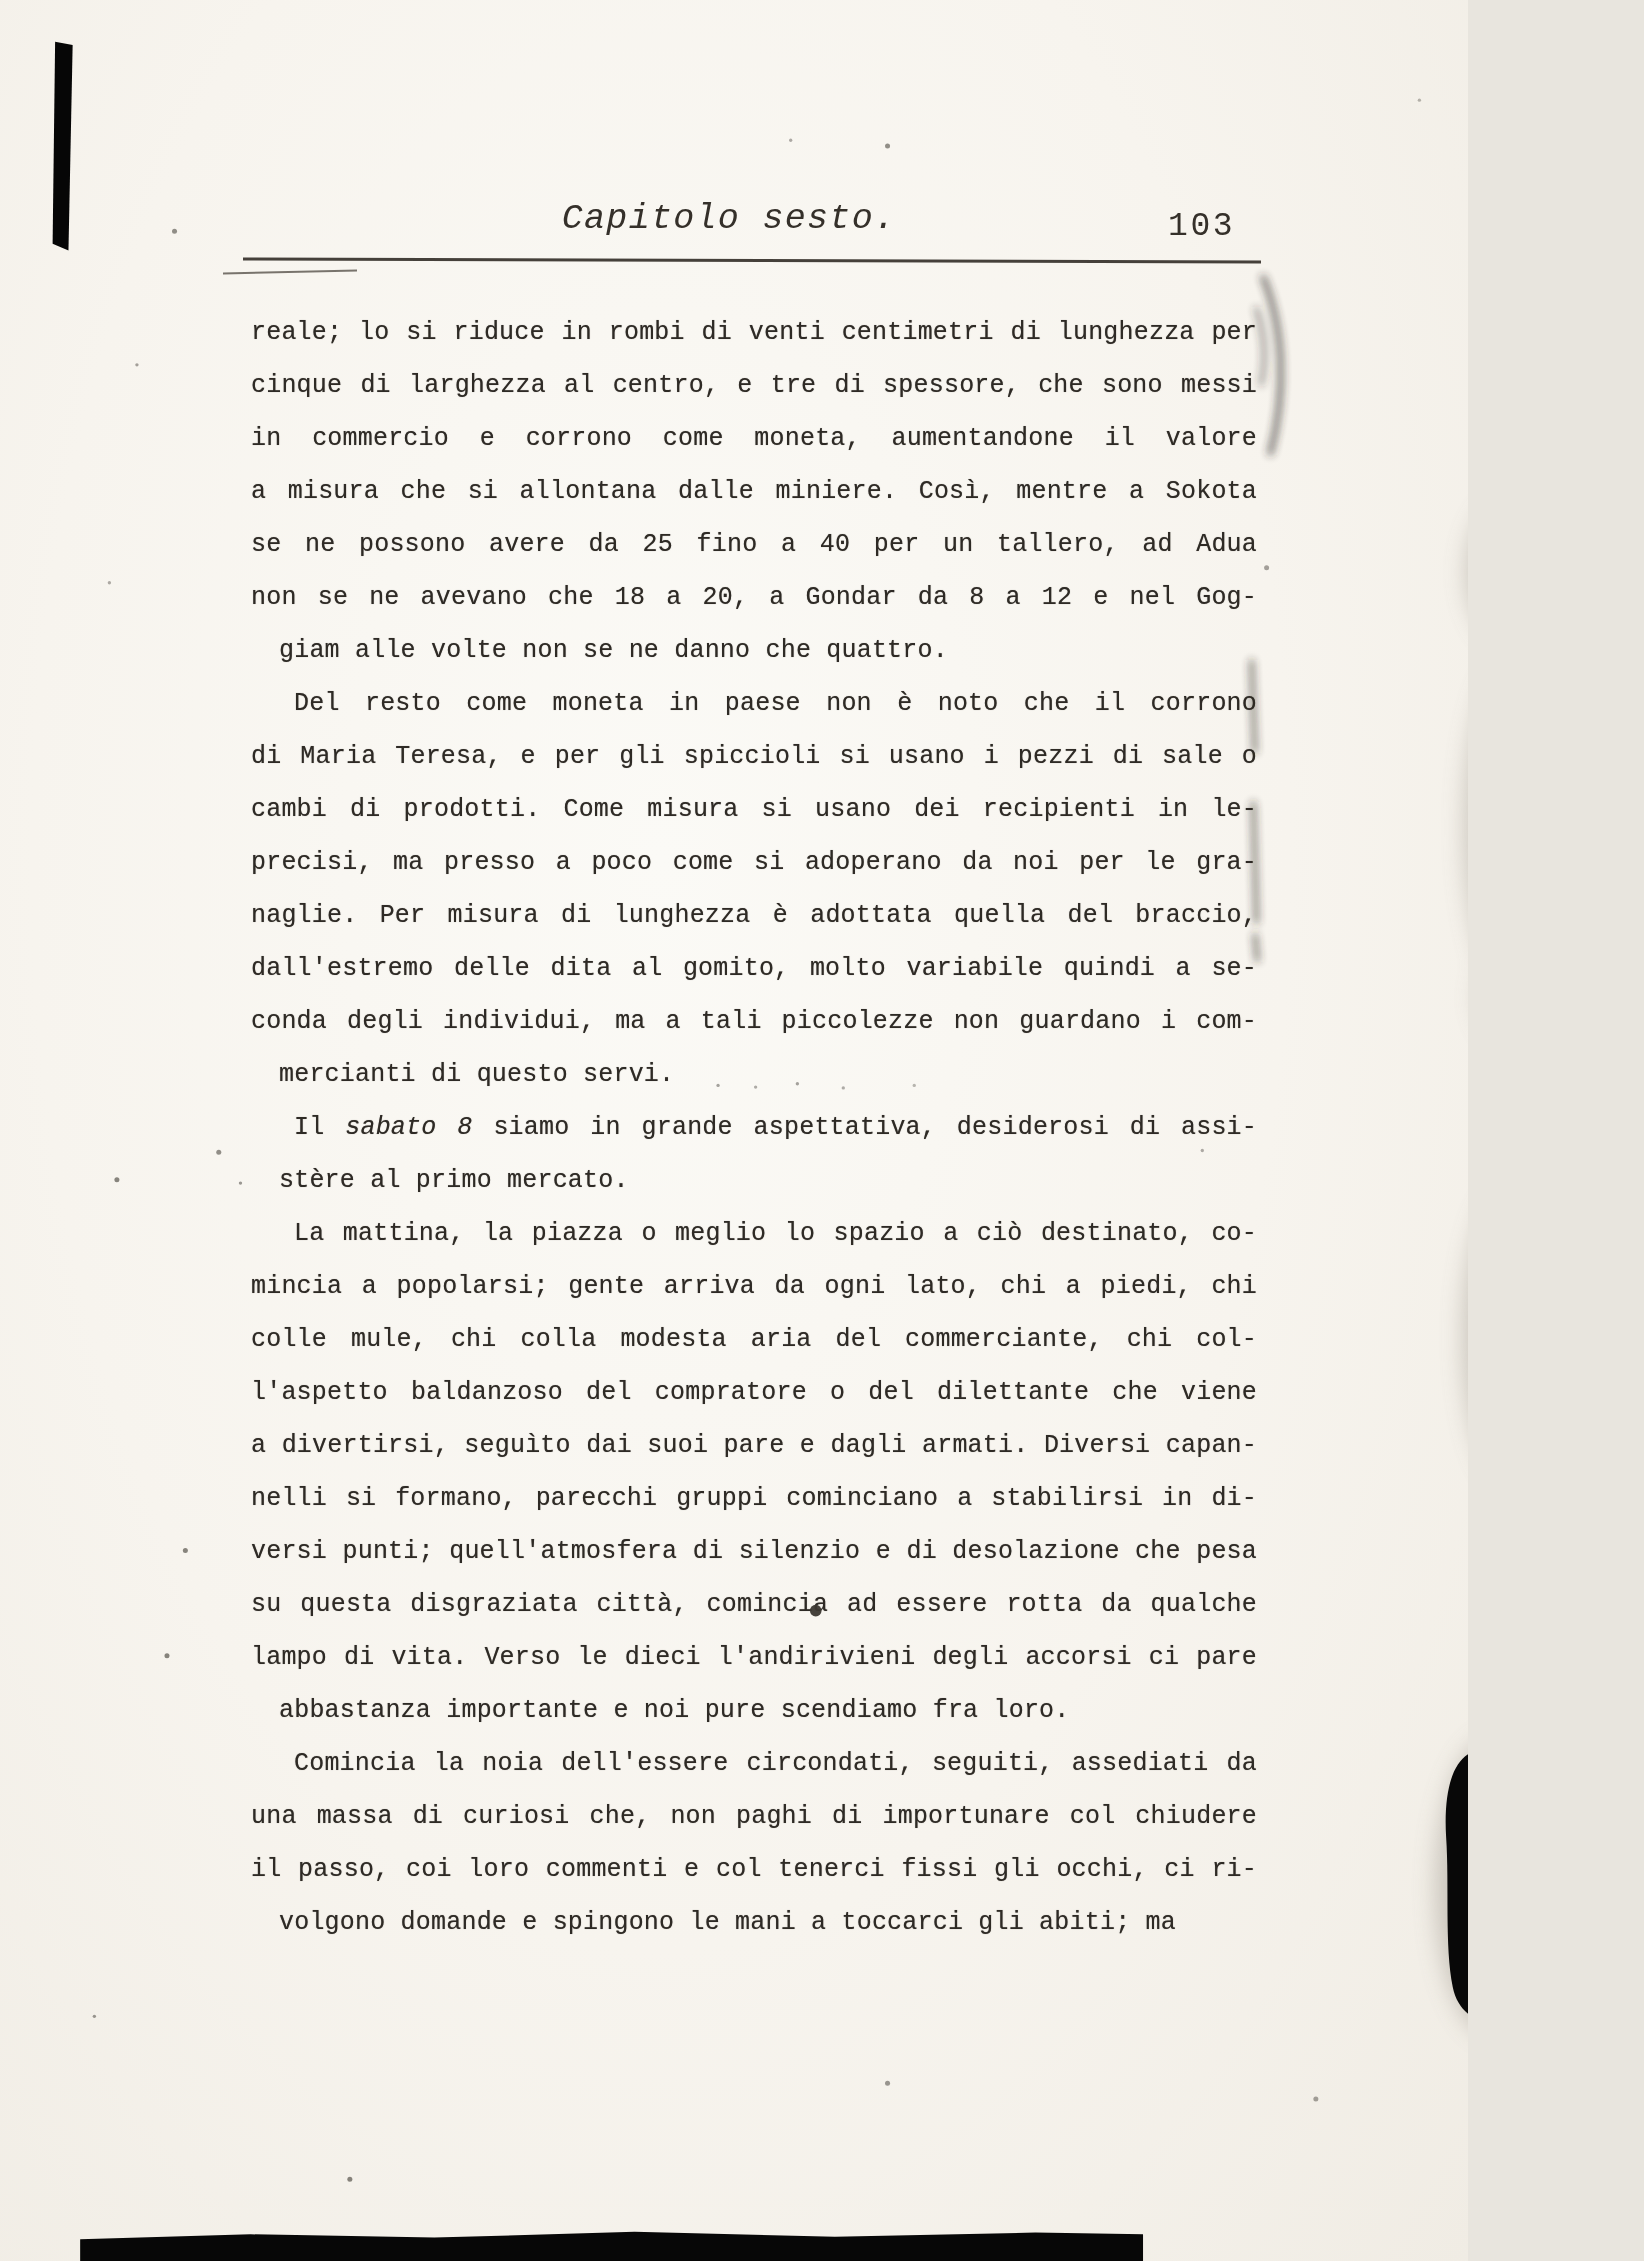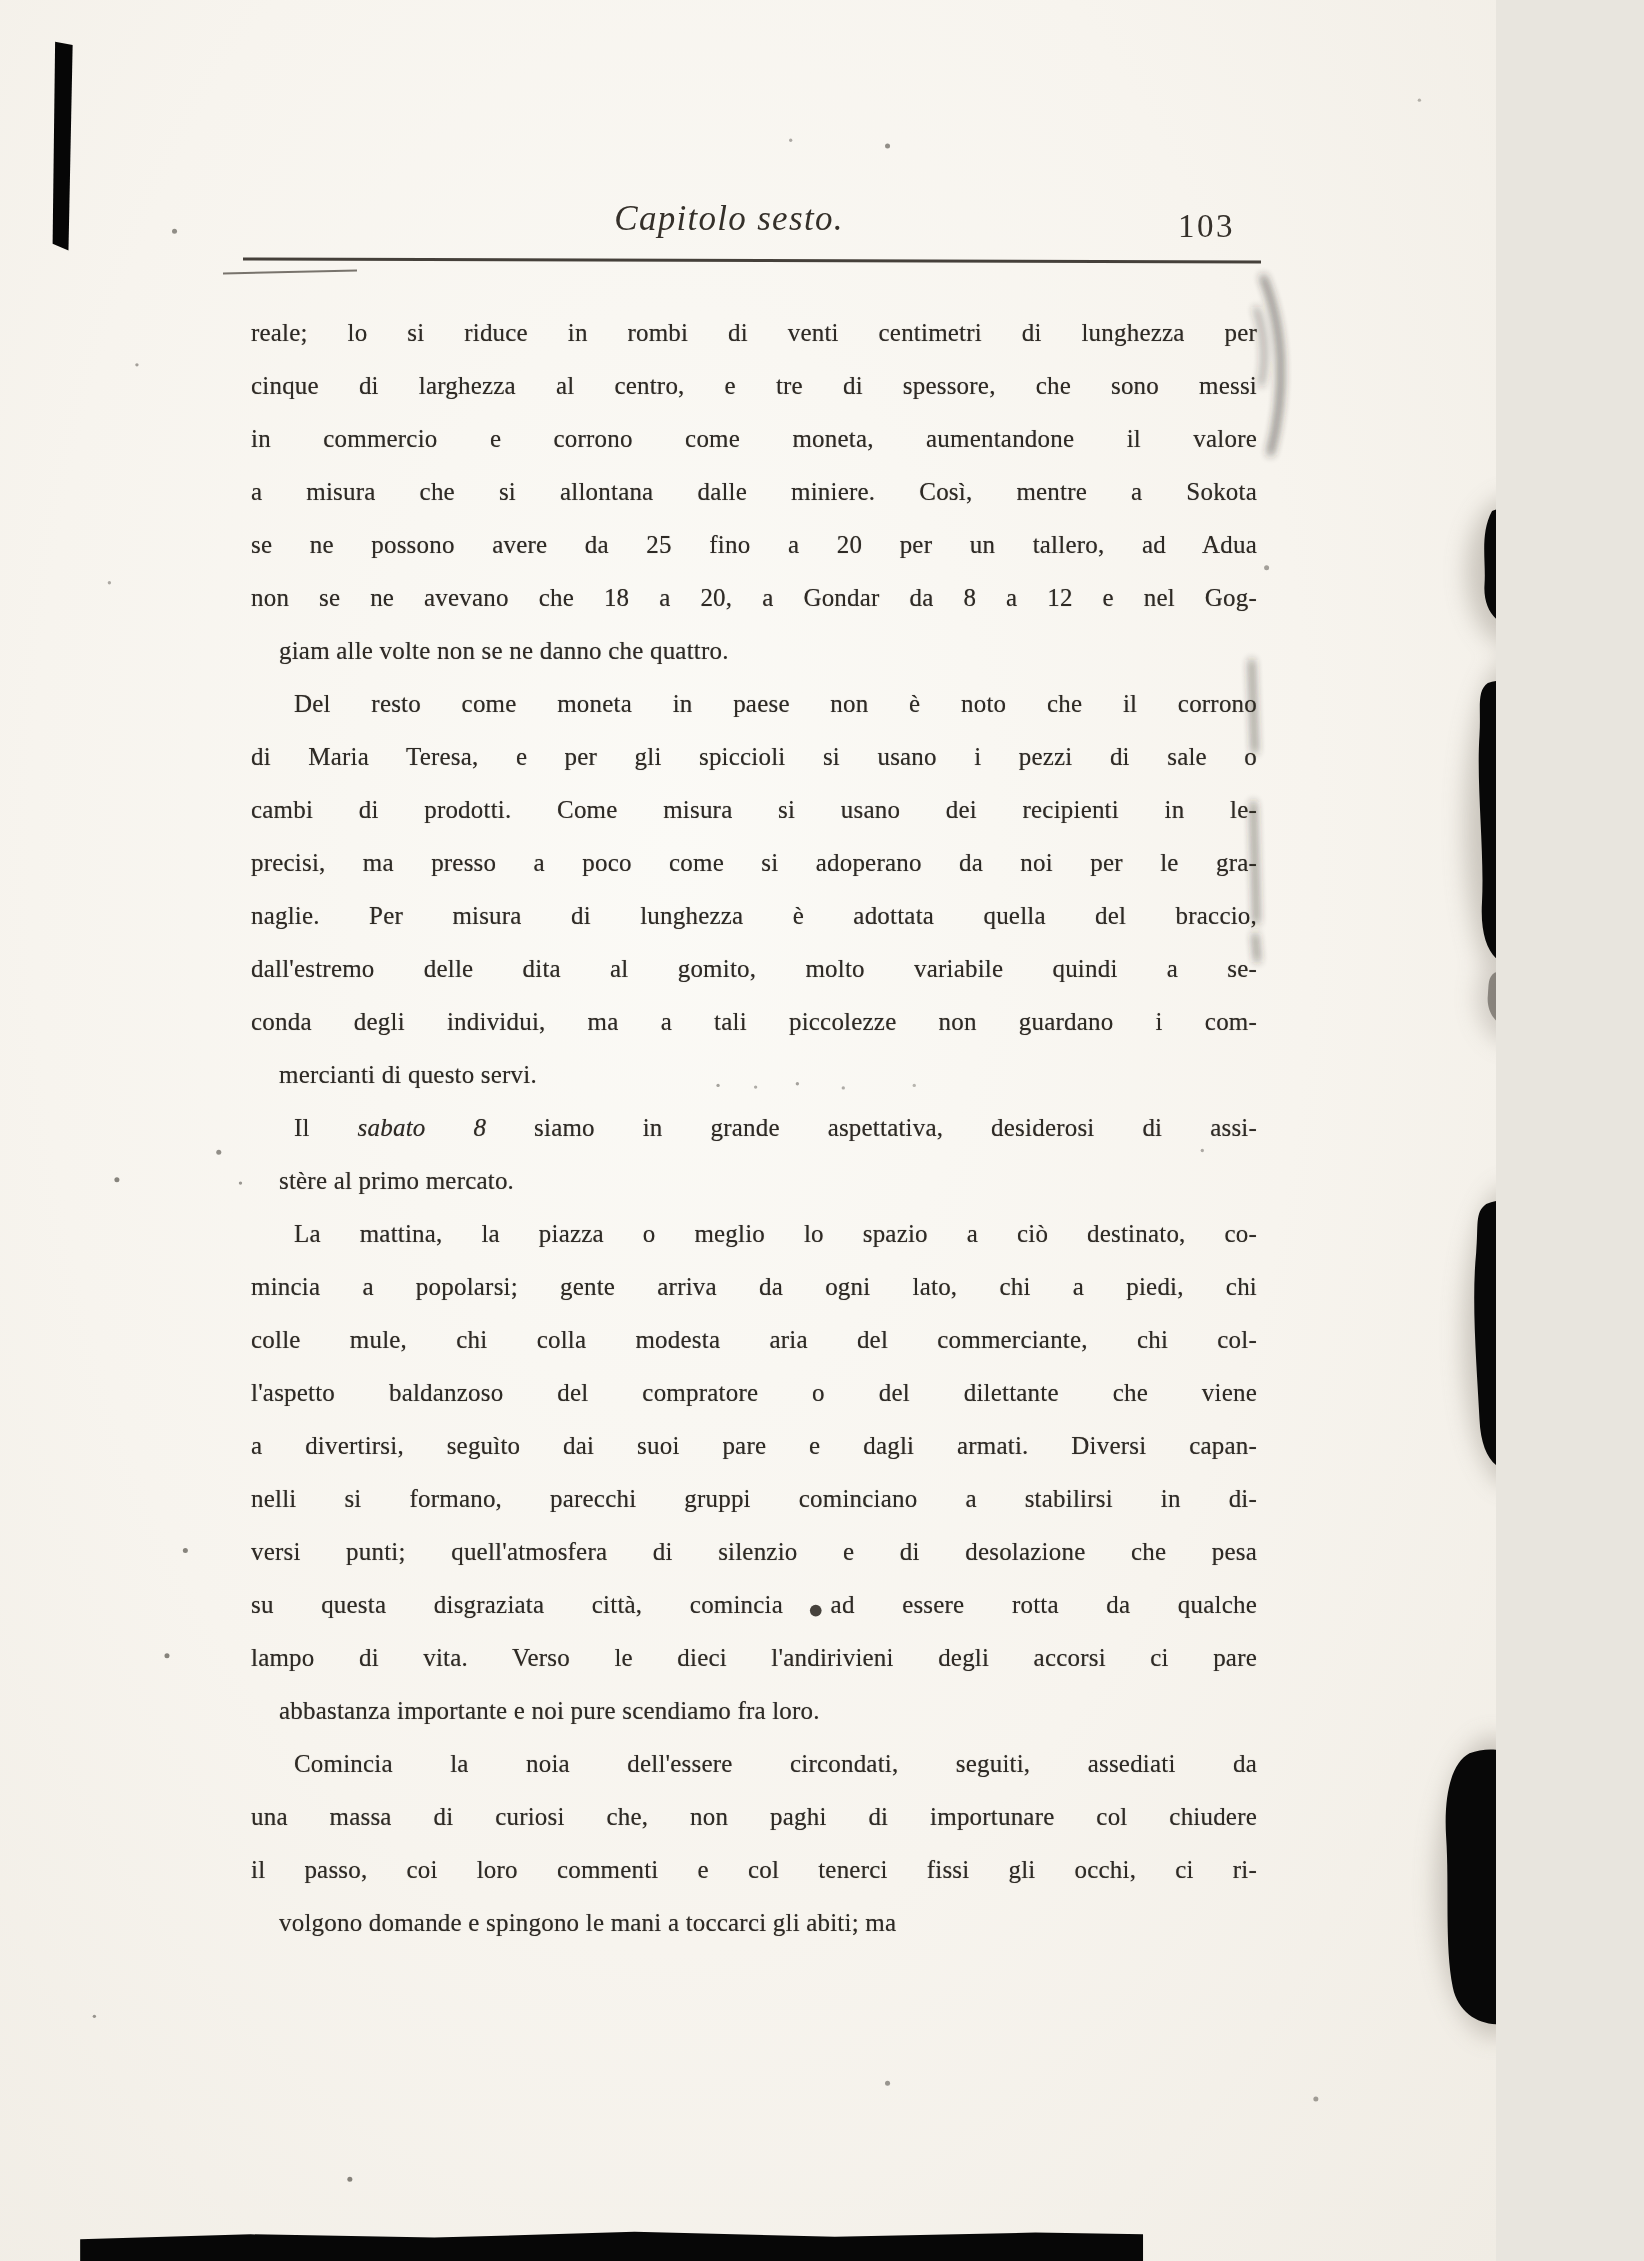--- a/index.html
+++ b/index.html
@@ -2,23 +2,22 @@
 <html style="font-size:13.4px"><head>
 <meta charset="utf-8">
 <style>
   html, body { margin: 0; padding: 0; background: #e8e5de; }
   .page {
     position: relative;
     width: 1468px;
     height: 2261px;
     overflow: hidden;
     background: radial-gradient(ellipse at 45% 38%, #fbfaf6 0%, #f7f4ee 55%, #f0ece4 100%);
-    font-family: Liberation Serif, serif;
+    font-family: Liberation Mono, monospace;
     color: #2e2a25;
-    padding-left: 28px;
   }
   .column {
     position: absolute;
     left: 251px;
     top: 199px;
     width: 1006px;
   }
   .page-header { position: relative; height: 50px; }
   .chapter-title {
     position: absolute;
@@ -82,21 +81,21 @@
     <div class="rule">
       <div class="main"></div>
       <div class="sub"></div>
     </div>
     <div class="body-text">
         <div class="paragraph">
           <div class="line">reale; lo si riduce in rombi di venti centimetri di lunghezza per</div>
           <div class="line">cinque di larghezza al centro, e tre di spessore, che sono messi</div>
           <div class="line">in commercio e corrono come moneta, aumentandone il valore</div>
           <div class="line">a misura che si allontana dalle miniere. Così, mentre a Sokota</div>
-          <div class="line">se ne possono avere da 25 fino a 20 per un tallero, ad Adua</div>
+          <div class="line">se ne possono avere da 25 fino a 40 per un tallero, ad Adua</div>
           <div class="line">non se ne avevano che 18 a 20, a Gondar da 8 a 12 e nel Gog-</div>
           <div class="line last">giam alle volte non se ne danno che quattro.</div>
         </div>
         <div class="paragraph">
           <div class="line indent">Del resto come moneta in paese non è noto che il corrono</div>
           <div class="line">di Maria Teresa, e per gli spiccioli si usano i pezzi di sale o</div>
           <div class="line">cambi di prodotti. Come misura si usano dei recipienti in le-</div>
           <div class="line">precisi, ma presso a poco come si adoperano da noi per le gra-</div>
           <div class="line">naglie. Per misura di lunghezza è adottata quella del braccio,</div>
           <div class="line">dall'estremo delle dita al gomito, molto variabile quindi a se-</div>

